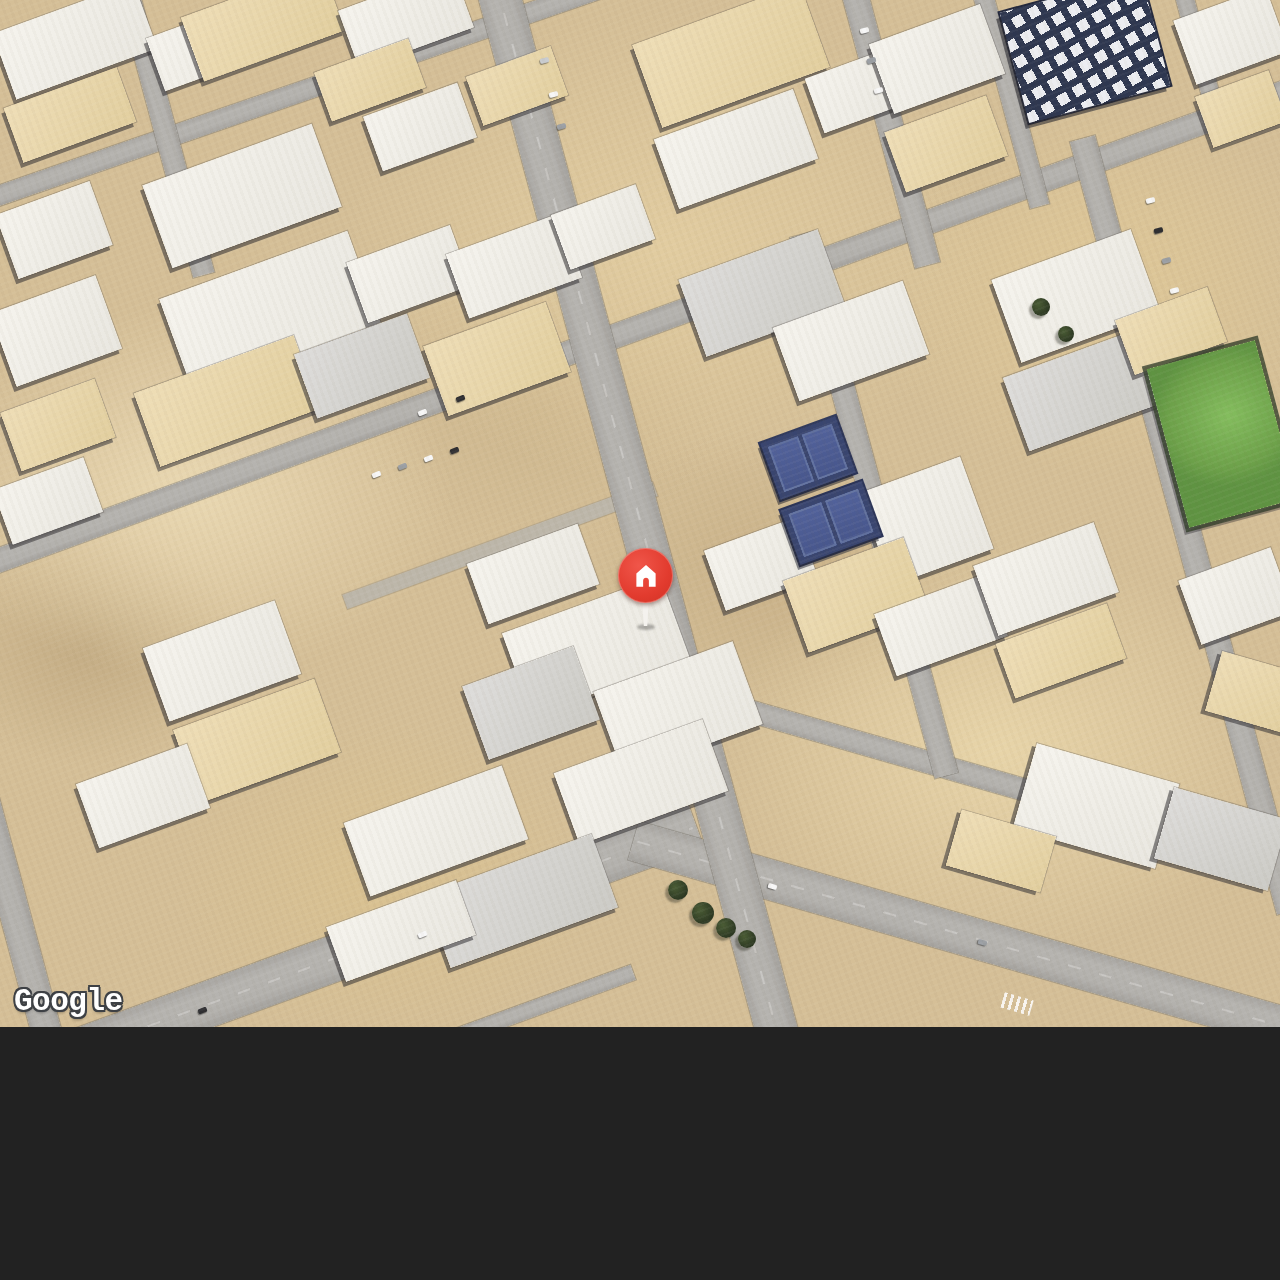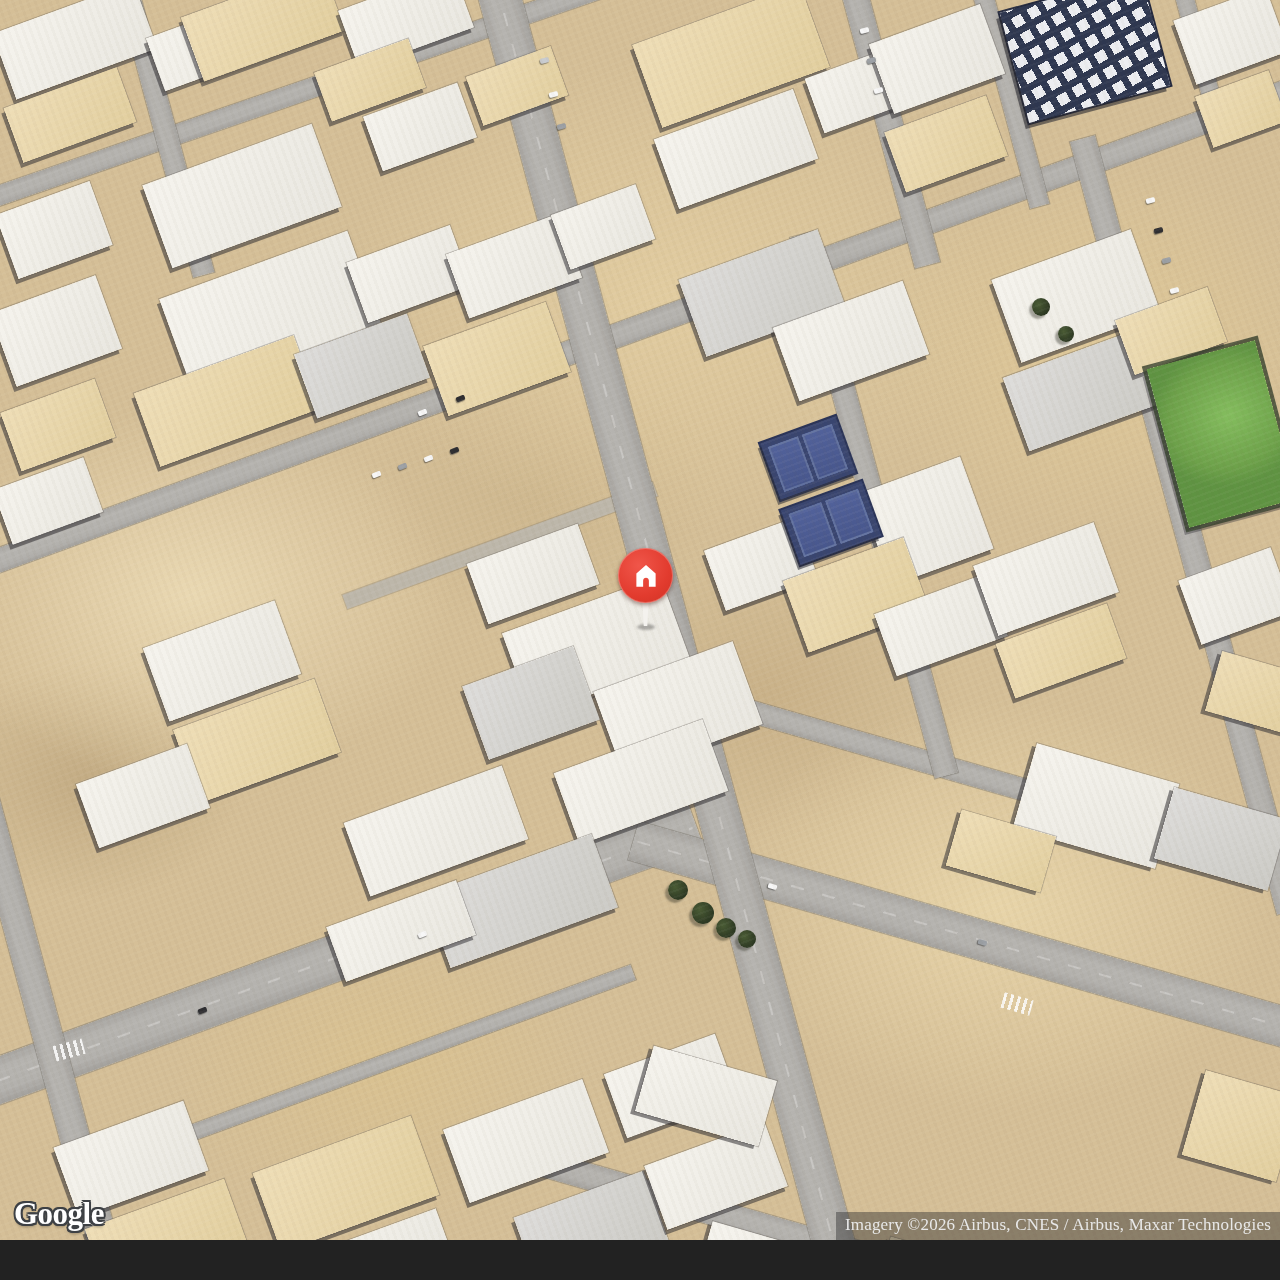--- a/index.html
+++ b/index.html
@@ -1,17 +1,17 @@
 <!DOCTYPE html>
 <html><head>
 <meta charset="utf-8">
 <style>
   html,body{margin:0;padding:0;background:#222;}
-  #stage{position:relative;width:1280px;height:1240px;overflow:hidden;
-    font-family:Liberation Serif, serif;
+  #stage{position:relative;width:1280px;height:1027px;overflow:hidden;
+    font-family:Liberation Mono, monospace;
     background:
       radial-gradient(420px 300px at 15% 48%, rgba(235,218,180,.95), transparent 62%),
       radial-gradient(520px 380px at 52% 24%, rgba(228,207,162,.85), transparent 62%),
       radial-gradient(400px 310px at 86% 28%, rgba(224,201,152,.9), transparent 60%),
       radial-gradient(440px 330px at 78% 73%, rgba(233,214,170,.95), transparent 62%),
       radial-gradient(320px 250px at 30% 86%, rgba(218,194,144,.85), transparent 65%),
       radial-gradient(220px 170px at 7% 63%, rgba(178,154,114,.5), transparent 70%),
       radial-gradient(280px 210px at 60% 56%, rgba(188,162,120,.45), transparent 70%),
       radial-gradient(260px 200px at 42% 40%, rgba(196,172,130,.4), transparent 70%),
       #d5bf97;
@@ -210,16 +210,15 @@
     <div id="pin-head">
       <svg width="30" height="30" viewBox="0 0 24 24">
         <path fill="#ffffff" d="M12 3.1 L4.3 9.9 V20.6 H9.7 V15.7
           C9.7 14.4 10.7 13.4 12 13.4 C13.3 13.4 14.3 14.4 14.3 15.7
           V20.6 H19.7 V9.9 Z"></path>
       </svg>
     </div>
   </div>
 
   <div id="google-logo">Google</div>
-  <div id="attribution">Imagery ©2026 Airbus, CNES / Airbus, Maxar Technologies</div>
 
   <div id="grain"></div>
 </div>
 
 </body></html>

